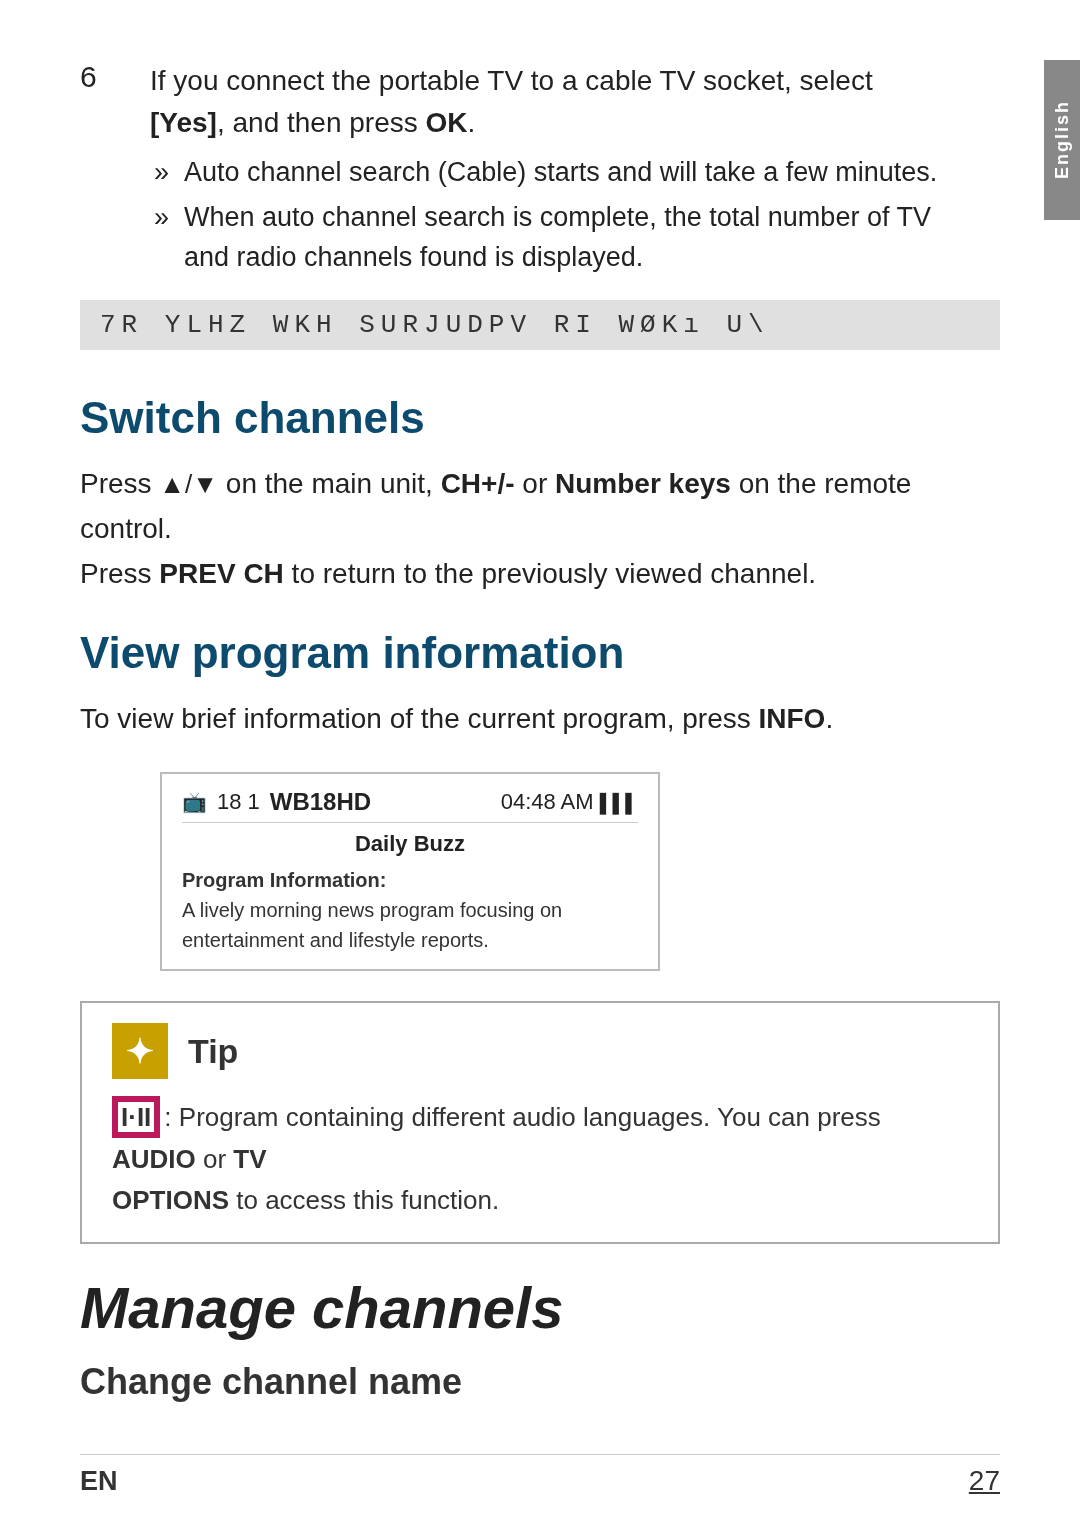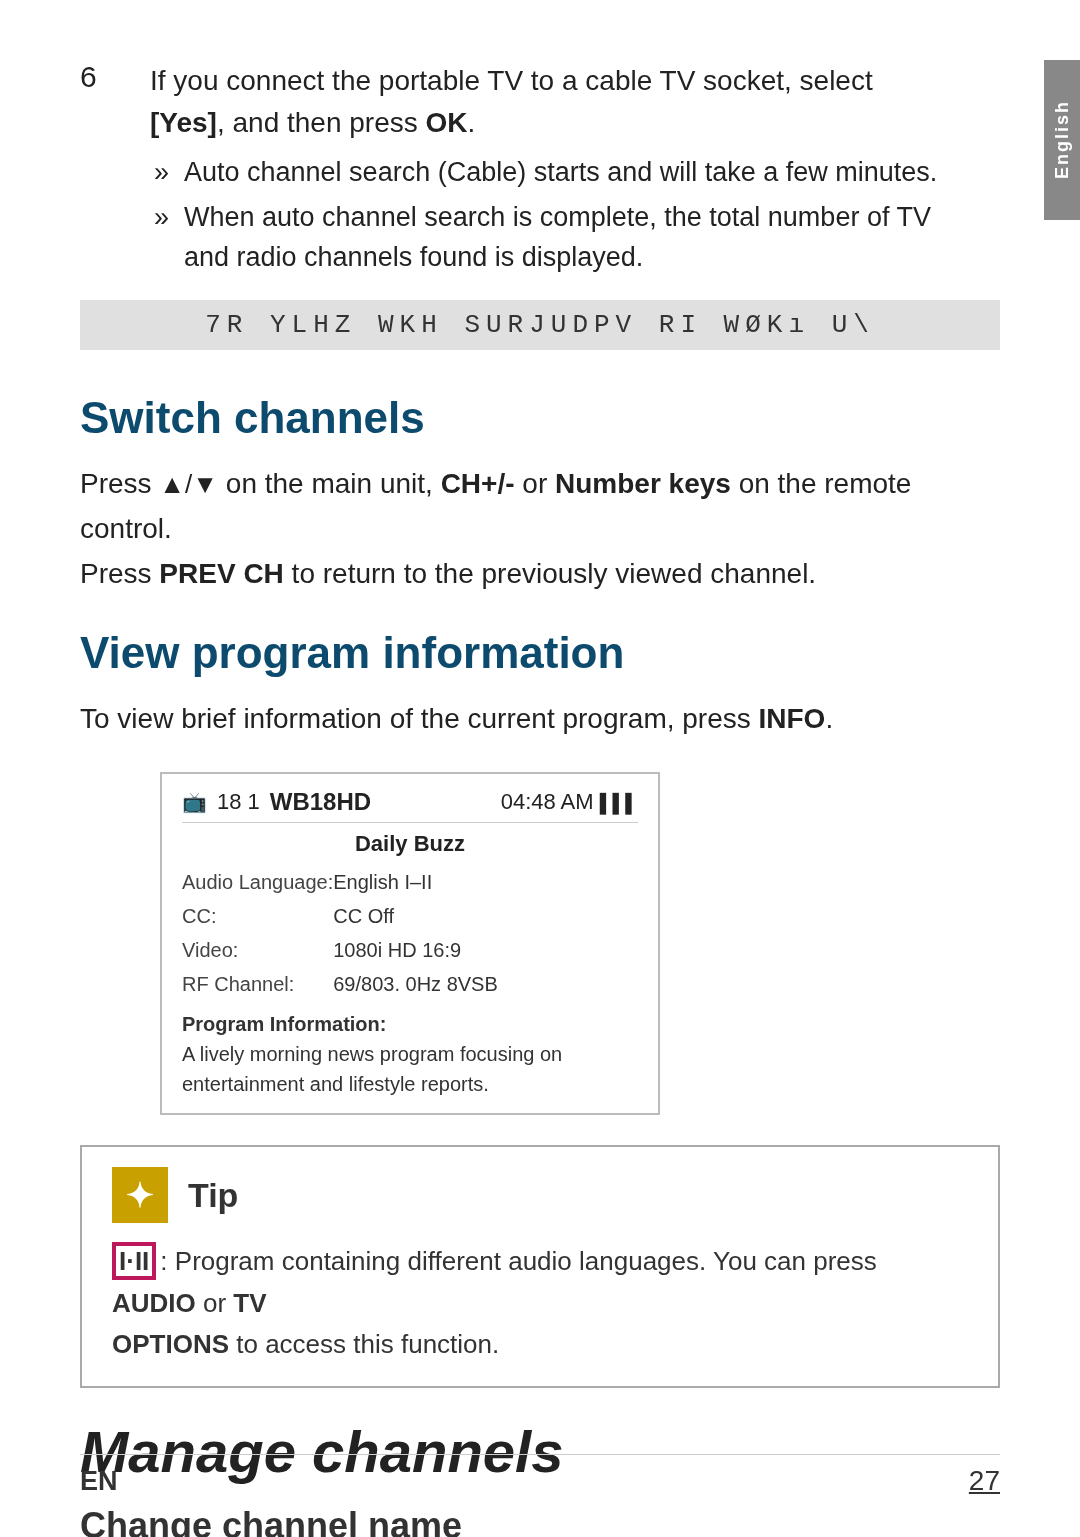--- a/index.html
+++ b/index.html
@@ -88,29 +88,28 @@
     .bullet-list li::before {
       content: '»';
       position: absolute;
       left: 0;
       font-size: 27px;
     }
 
     
     .scroll-strip {
       background: #e0e0e0;
-      padding: 10px 12px;
+      padding: 10px 20px;
       font-size: 26px;
       letter-spacing: 6px;
       margin-bottom: 42px;
       overflow: hidden;
       white-space: nowrap;
       font-family: 'Courier New', monospace;
       color: #333;
-      text-align: center;
     }
 
     
     .section-heading {
       font-size: 44px;
       font-weight: bold;
       color: #0c4a6e;
       margin: 30px 0 18px 0;
       line-height: 1.2;
     }
@@ -239,21 +238,21 @@
     .tip-content {
       font-size: 26px;
       line-height: 1.6;
       color: #333;
       padding-right: 20px;
     }
 
     .ii-symbol {
       font-weight: bold;
       font-size: 26px;
-      border: 4px solid #be185d;
+      border: 6px solid #be185d;
       padding: 0 3px;
       margin-right: 4px;
     }
 
     
     .manage-heading {
       font-size: 58px;
       font-weight: bold;
       color: #222;
       margin: 30px 0 20px 0;
@@ -339,34 +338,20 @@
         <span class="tv-icon">📺</span>
         <span class="tv-channel">18 1</span>
         <span class="tv-station">WB18HD</span>
       </div>
       <div>
         <span class="tv-time">04:48 AM</span>
         <span class="tv-signal"> ▌▌▌</span>
       </div>
     </div>
     <div class="tv-program-title">Daily Buzz</div>
-    <div class="tv-details">
-      <div class="tv-details-labels">
-        <div>Audio Language:</div>
-        <div>CC:</div>
-        <div>Video:</div>
-        <div>RF Channel:</div>
-      </div>
-      <div class="tv-details-values">
-        <div>English I–II</div>
-        <div>CC Off</div>
-        <div>1080i HD 16:9</div>
-        <div>69/803. 0Hz 8VSB</div>
-      </div>
-    </div>
     <div class="tv-program-info">
       <strong>Program Information:</strong><br>
       <span>A lively  morning news program focusing on entertainment and lifestyle reports.</span>
     </div>
   </div>
 
   <div class="tip-container">
     <div class="tip-header">
       <div class="tip-star-icon">
         <span class="tip-star-symbol">✦</span>

